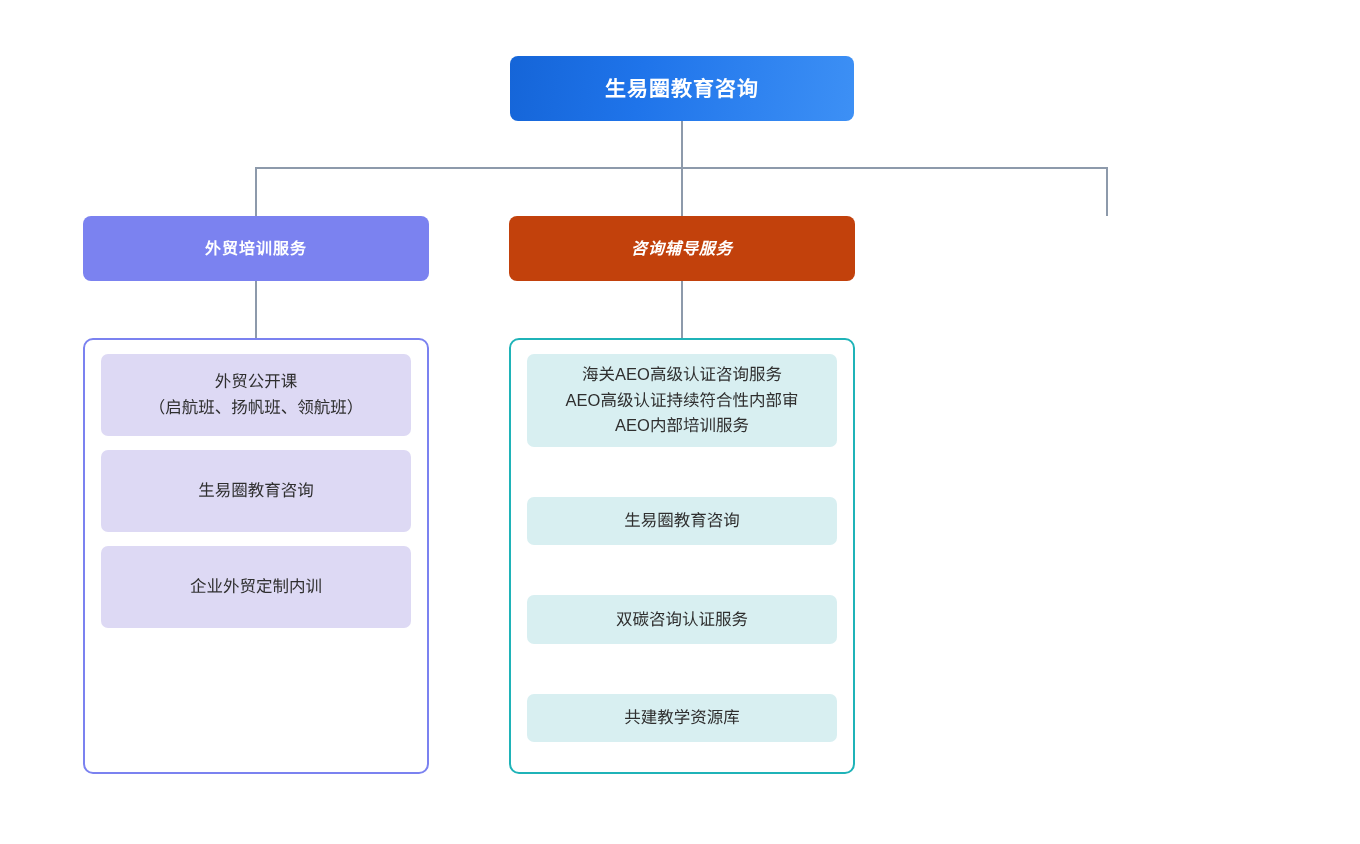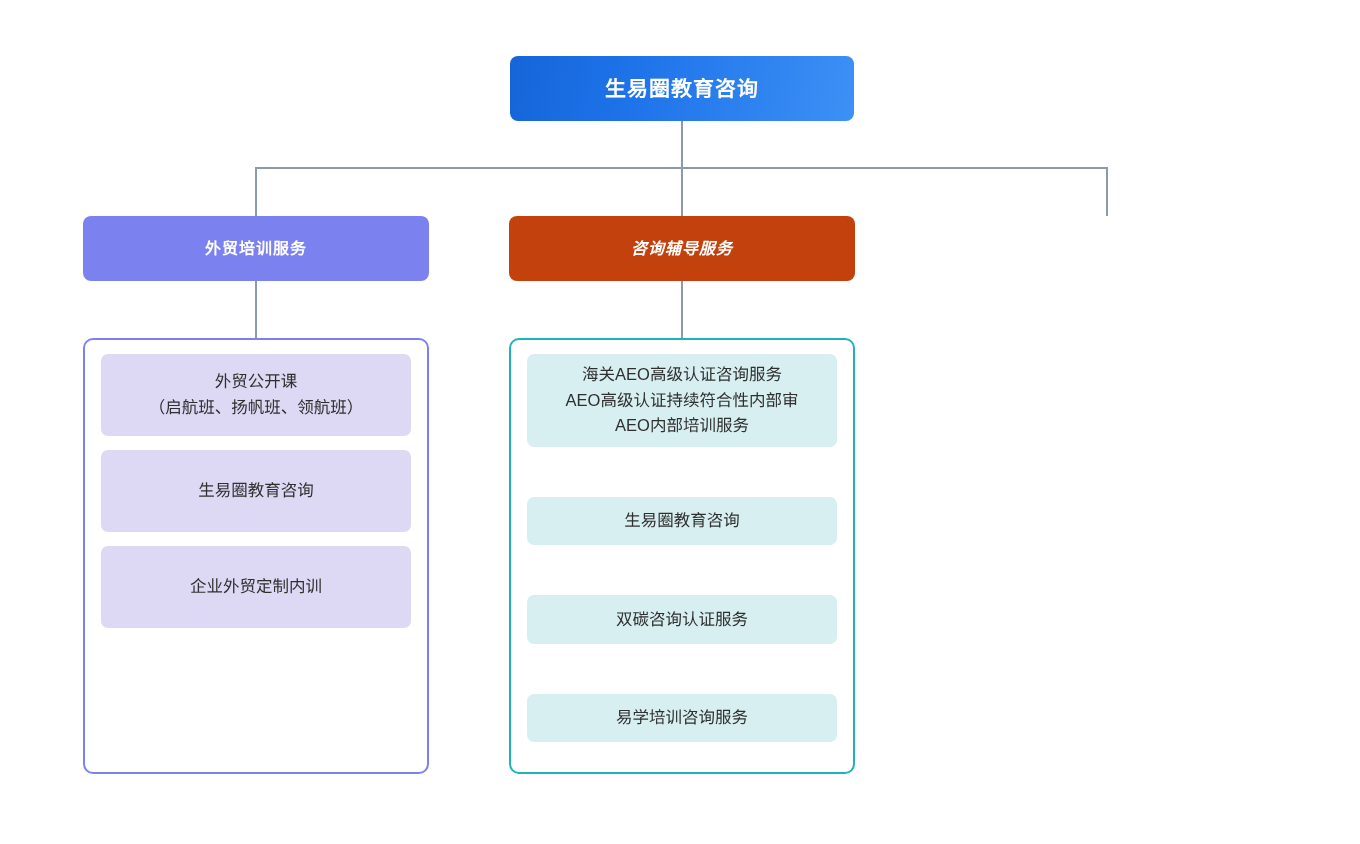--- a/index.html
+++ b/index.html
@@ -171,18 +171,18 @@
     <div class="col-header">
       <span class="node-text">咨询辅导服务</span>
     </div>
     <div class="col-stem"></div>
     <div class="col-panel">
       <div class="leaf-card tall">海关AEO高级认证咨询服务
 AEO高级认证持续符合性内部审
 AEO内部培训服务</div>
       <div class="leaf-card">生易圈教育咨询</div>
       <div class="leaf-card">双碳咨询认证服务</div>
-      <div class="leaf-card">易学培训咨询服务</div>
+      <div class="leaf-card">共建教学资源库</div>
     </div>
   </div>
 
 
 </div>
 
 </body></html>

